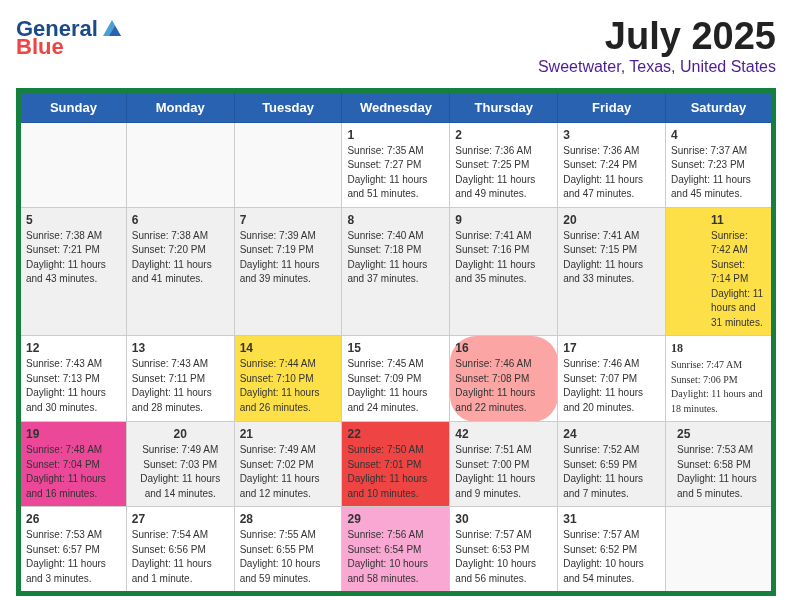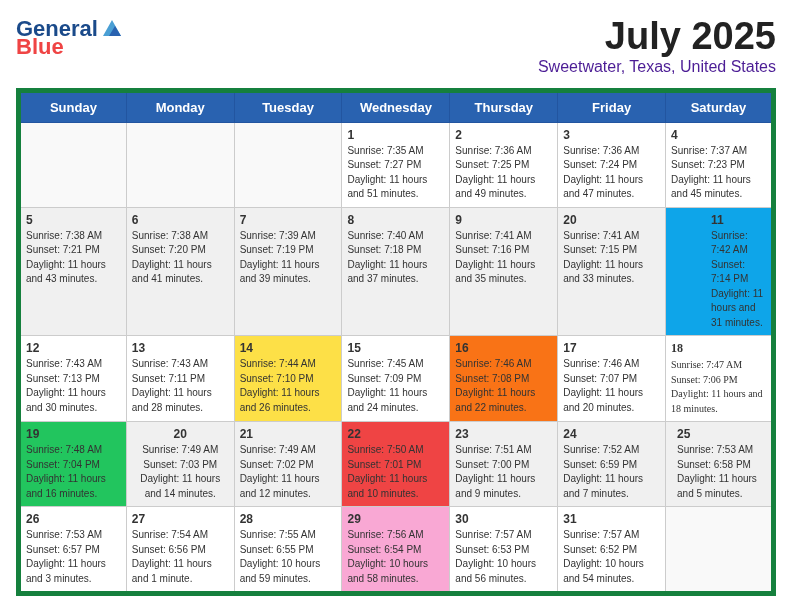--- a/index.html
+++ b/index.html
@@ -154,21 +154,21 @@
           <div class="day-info">Sunrise: 7:40 AM<br>Sunset: 7:18 PM<br>Daylight: 11 hours and 37 minutes.</div>
         </td>
         <td style="background: rgb(240, 240, 240);">
           <span class="day-num">9</span>
           <div class="day-info">Sunrise: 7:41 AM<br>Sunset: 7:16 PM<br>Daylight: 11 hours and 35 minutes.</div>
         </td>
         <td style="background: rgb(240, 240, 240);">
           <span class="day-num">20</span>
           <div class="day-info">Sunrise: 7:41 AM<br>Sunset: 7:15 PM<br>Daylight: 11 hours and 33 minutes.</div>
         </td>
-        <td style="background: #0ea5e9; padding-left: 45px;">
+        <td style="background: #fde047; padding-left: 45px;">
           <span class="day-num">11</span>
           <div class="day-info">Sunrise: 7:42 AM<br>Sunset: 7:14 PM<br>Daylight: 11 hours and 31 minutes.</div>
         </td>
       </tr>
       <tr class="week-row">
         <td style="background: rgb(255, 255, 255);">
           <span class="day-num">12</span>
           <div class="day-info">Sunrise: 7:43 AM<br>Sunset: 7:13 PM<br>Daylight: 11 hours and 30 minutes.</div>
         </td>
         <td style="background: rgb(255, 255, 255);">
@@ -176,52 +176,52 @@
           <div class="day-info">Sunrise: 7:43 AM<br>Sunset: 7:11 PM<br>Daylight: 11 hours and 28 minutes.</div>
         </td>
         <td style="background: #fde047;">
           <span class="day-num">14</span>
           <div class="day-info">Sunrise: 7:44 AM<br>Sunset: 7:10 PM<br>Daylight: 11 hours and 26 minutes.</div>
         </td>
         <td style="background: rgb(255, 255, 255);">
           <span class="day-num">15</span>
           <div class="day-info">Sunrise: 7:45 AM<br>Sunset: 7:09 PM<br>Daylight: 11 hours and 24 minutes.</div>
         </td>
-        <td style="background: #f97316;">
+        <td style="background: #fca5a5; border-radius: 26px;">
           <span class="day-num">16</span>
           <div class="day-info">Sunrise: 7:46 AM<br>Sunset: 7:08 PM<br>Daylight: 11 hours and 22 minutes.</div>
         </td>
         <td style="background: rgb(255, 255, 255);">
           <span class="day-num">17</span>
           <div class="day-info">Sunrise: 7:46 AM<br>Sunset: 7:07 PM<br>Daylight: 11 hours and 20 minutes.</div>
         </td>
         <td style="background: rgb(255, 255, 255); font-family: Liberation Serif, serif;">
           <span class="day-num">18</span>
           <div class="day-info">Sunrise: 7:47 AM<br>Sunset: 7:06 PM<br>Daylight: 11 hours and 18 minutes.</div>
         </td>
       </tr>
       <tr class="week-row">
-        <td style="background: #22c55e;">
+        <td style="background: #ec4899;">
           <span class="day-num">19</span>
           <div class="day-info">Sunrise: 7:48 AM<br>Sunset: 7:04 PM<br>Daylight: 11 hours and 16 minutes.</div>
         </td>
         <td style="background: rgb(240, 240, 240); text-align: center;">
           <span class="day-num">20</span>
           <div class="day-info">Sunrise: 7:49 AM<br>Sunset: 7:03 PM<br>Daylight: 11 hours and 14 minutes.</div>
         </td>
         <td style="background: rgb(240, 240, 240);">
           <span class="day-num">21</span>
           <div class="day-info">Sunrise: 7:49 AM<br>Sunset: 7:02 PM<br>Daylight: 11 hours and 12 minutes.</div>
         </td>
         <td style="background: #ef4444;">
           <span class="day-num">22</span>
           <div class="day-info">Sunrise: 7:50 AM<br>Sunset: 7:01 PM<br>Daylight: 11 hours and 10 minutes.</div>
         </td>
         <td style="background: rgb(240, 240, 240);">
-          <span class="day-num">23</span>
+          <span class="day-num">42</span>
           <div class="day-info">Sunrise: 7:51 AM<br>Sunset: 7:00 PM<br>Daylight: 11 hours and 9 minutes.</div>
         </td>
         <td style="background: rgb(240, 240, 240);">
           <span class="day-num">24</span>
           <div class="day-info">Sunrise: 7:52 AM<br>Sunset: 6:59 PM<br>Daylight: 11 hours and 7 minutes.</div>
         </td>
         <td style="background: rgb(240, 240, 240); padding-left: 11px;">
           <span class="day-num">25</span>
           <div class="day-info">Sunrise: 7:53 AM<br>Sunset: 6:58 PM<br>Daylight: 11 hours and 5 minutes.</div>
         </td>

